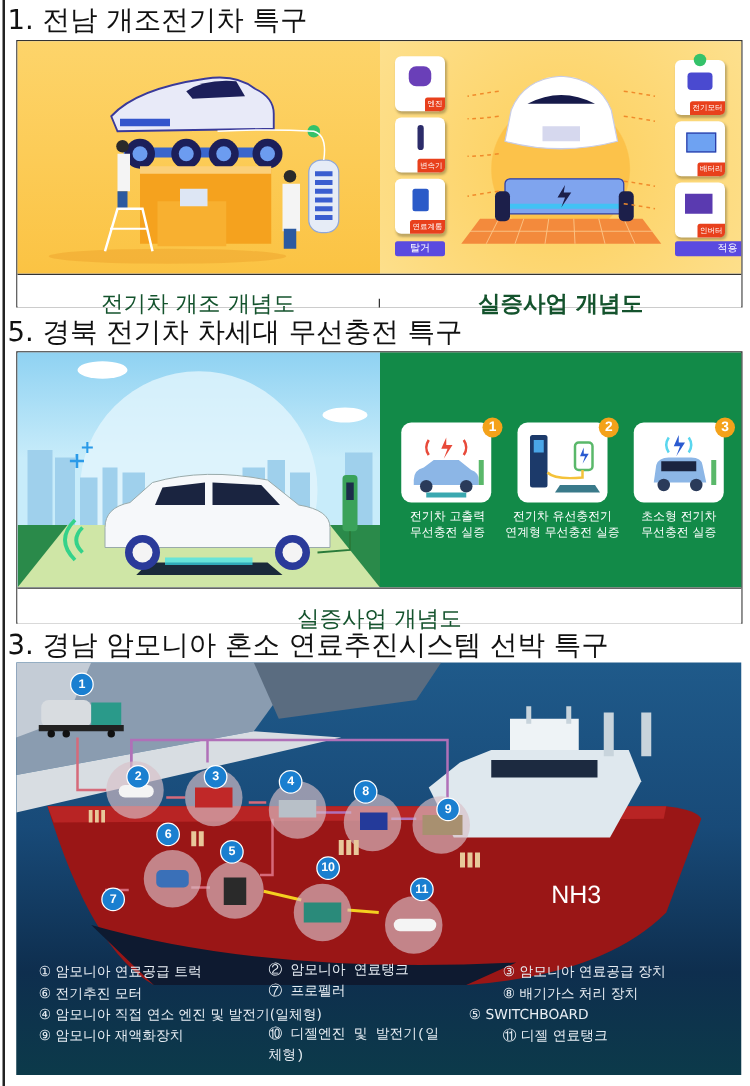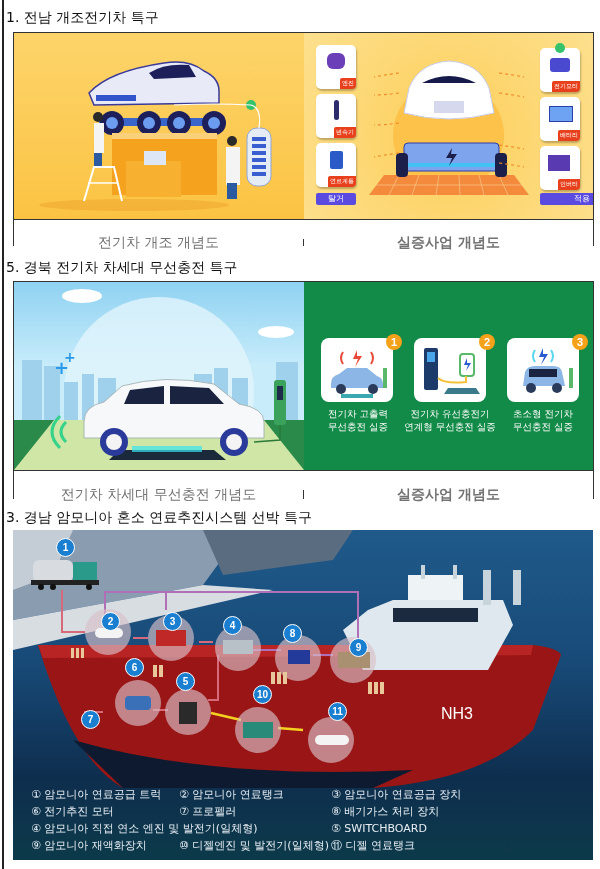--- a/index.html
+++ b/index.html
@@ -1,29 +1,29 @@
 <!DOCTYPE html>
 <html><head>
 <meta charset="utf-8">
 <style>
   html, body { margin:0; padding:0; background:#ffffff; }
   body { width:600px; height:869px; position:relative; overflow:hidden; font-family:"DejaVu Sans", sans-serif; color:#111; }
   .vline { position:absolute; left:2px; top:0; width:2px; height:869px; background:#222; }
-  .sec-title { position:absolute; left:6px; font-size:14px; line-height:22px; color:#111; white-space:nowrap; }
+  .sec-title { position:absolute; left:6px; font-size:22px; line-height:22px; color:#111; white-space:nowrap; }
   .panel { position:absolute; left:13px; width:579px; border:1.5px solid #333; background:#fff; }
   .panel .imgrow { position:absolute; left:0; top:0; width:100%; display:flex; }
   .panel .caprow { position:absolute; left:0; width:100%; display:flex; border-top:1.5px solid #333; background:#fff; }
-  .cap { flex:1; text-align:center; font-size:14px; color:#737373; display:flex; align-items:center; justify-content:center;margin-top:19px; }
+  .cap { flex:1; text-align:center; font-size:18px; color:#14532d; display:flex; align-items:center; justify-content:center;margin-top:19px; }
   .cap + .cap { border-left:1.5px solid #333;font-weight:bold; }
   .fig { position:relative; overflow:hidden; }
   svg { display:block; }
   .legend { position:absolute; left:18px; bottom:6px; width:560px; font-size:11px; color:#e8eef4; line-height:17px; }
-  .legend .row { display:flex; }
+  .legend .row { display:flex;gap:44px; }
   .legend .c1 { width:148px; }
-  .legend .c2 { width:152px; }
+  .legend .c2 { width:152px;font-family:Liberation Mono, monospace; }
   .legend .c3 { width:200px; }
   .legend .wide { width:300px; }
   .badge-num { position:absolute; width:17px; height:17px; border-radius:50%; background:#1a7fd0; border:1.5px solid #fff; color:#fff; font-size:10px; font-weight:bold; display:flex; align-items:center; justify-content:center; font-family:"Liberation Sans", sans-serif; }
   .icon-card { position:absolute; width:40px; height:44px; background:#fff; border-radius:5px; box-shadow:1px 2px 2px rgba(0,0,0,0.25); }
   .icon-card .tag { position:absolute; right:0; bottom:0; background:#e8401c; color:#fff; font-size:6px; padding:1px 2px; border-radius:2px 0 4px 0; white-space:nowrap; }
   .btn-tag { position:absolute; width:40px; height:12px; background:#5a4ae0; color:#fff; font-size:8px; text-align:center; line-height:12px; border-radius:2px; }
   .wc-card { position:absolute; width:72px; height:64px; background:#fff; border-radius:8px; }
   .wc-num { position:absolute; width:16px; height:16px; border-radius:50%; background:#f4a21a; color:#fff; font-size:11px; font-weight:bold; display:flex; align-items:center; justify-content:center; font-family:"Liberation Sans", sans-serif; }
   .wc-label { position:absolute; width:100px; text-align:center; color:#fff; font-size:9.5px; line-height:13px; }
 </style>
@@ -247,21 +247,20 @@
         </svg>
       </div>
       <div class="wc-num" style="left:268px; top:52px;">3</div>
       <div class="wc-label" style="left:189px; top:125px;">
         <div>초소형 전기차</div>
         <div>무선충전 실증</div>
       </div>
     </div>
   </div>
   <div class="caprow" style="top:188px; height:28px;">
-    <div class="cap">전기차 차세대 무선충전 개념도</div>
     <div class="cap">실증사업 개념도</div>
   </div>
 </div>
 
 <div class="sec-title" style="top:506px;">3. 경남 암모니아 혼소 연료추진시스템 선박 특구</div>
 <div class="fig" style="position:absolute; left:13px; top:530px; width:580px; height:330px; background:linear-gradient(180deg,#1f5a8a 0,#184a78 40%,#0e2e4e 75%,#0c3a4a 100%);">
   <svg width="580" height="330" viewBox="0 0 580 330" style="position:absolute;left:0;top:0;">
 
     <polygon points="0,0 230,0 190,55 0,90" fill="#8a9cb0"></polygon>
     <polygon points="0,0 60,0 40,45 0,60" fill="#c4ccd6"></polygon>
@@ -335,21 +334,21 @@
       <rect x="140" y="135" width="4" height="12"></rect>
         <rect x="146" y="135" width="4" height="12"></rect>
       <rect x="258" y="142" width="4" height="12"></rect>
         <rect x="264" y="142" width="4" height="12"></rect>
         <rect x="270" y="142" width="4" height="12"></rect>
       <rect x="355" y="152" width="4" height="12"></rect>
         <rect x="361" y="152" width="4" height="12"></rect>
         <rect x="367" y="152" width="4" height="12"></rect>
     </g>
   </svg>
-  <div style="position:absolute;left:428px;top:175px;color:#fff;font-size:16px;font-family:'Liberation Sans',sans-serif;">NH3</div>
+  <div style="position:absolute;left:428px;top:175px;color:#fff;font-size:20px;font-family:'Liberation Sans',sans-serif;">NH3</div>
 
   <div class="badge-num" style="left:43px;top:8px;">1</div>
   <div class="badge-num" style="left:88px;top:82px;">2</div>
   <div class="badge-num" style="left:150px;top:82px;">3</div>
   <div class="badge-num" style="left:210px;top:86px;">4</div>
   <div class="badge-num" style="left:163px;top:142px;">5</div>
   <div class="badge-num" style="left:112px;top:128px;">6</div>
   <div class="badge-num" style="left:68px;top:180px;">7</div>
   <div class="badge-num" style="left:270px;top:94px;">8</div>
   <div class="badge-num" style="left:336px;top:108px;">9</div>

